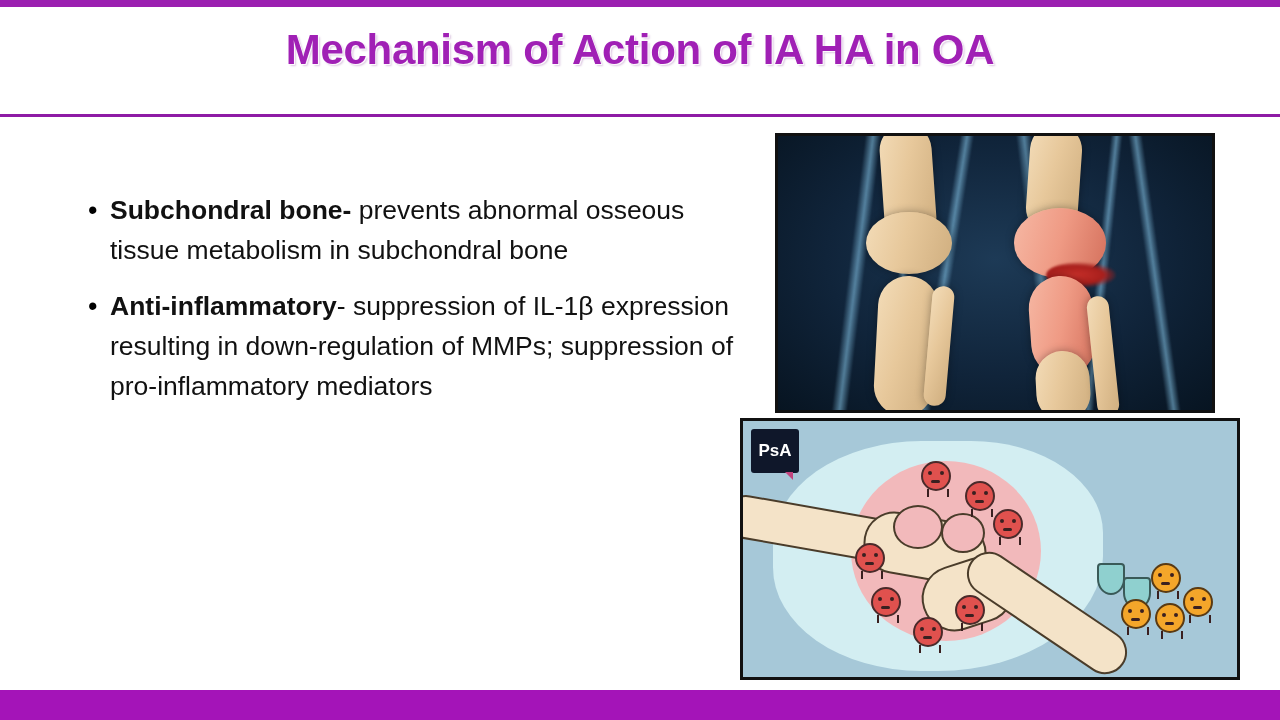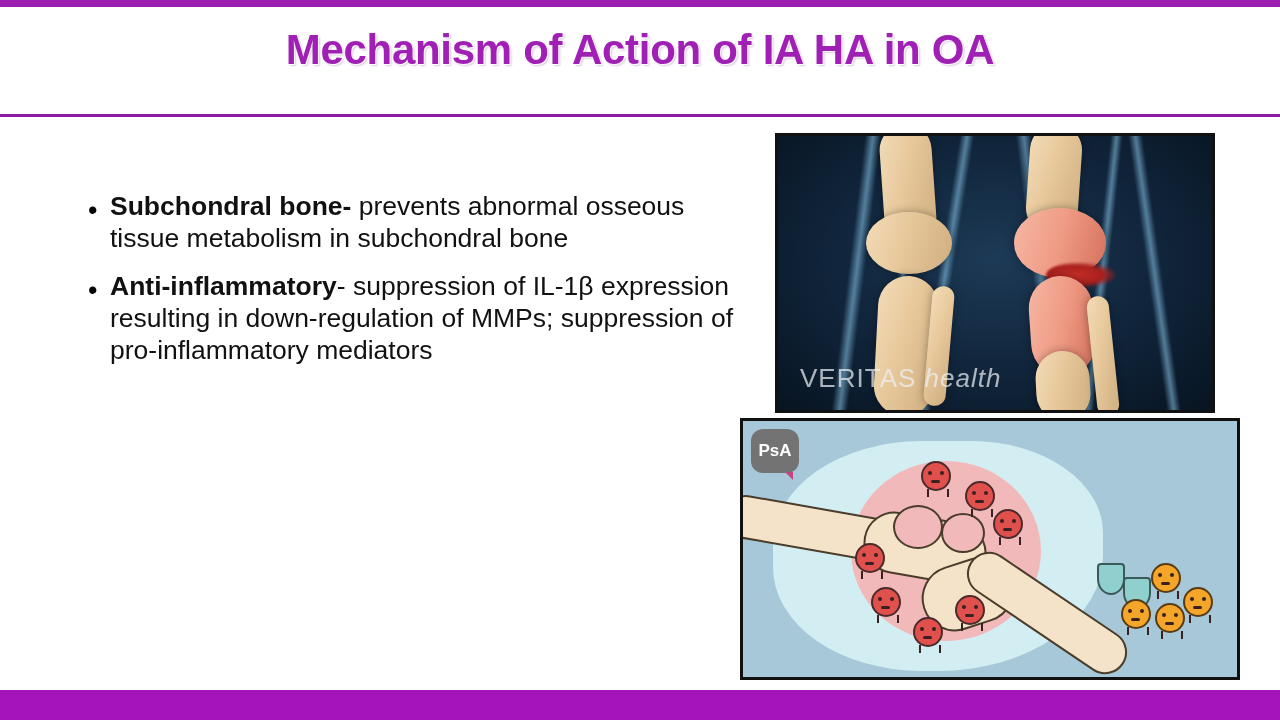--- a/index.html
+++ b/index.html
@@ -63,21 +63,21 @@
   .bullet-dot {
     flex: 0 0 auto;
     width: 22px;
     font-size: 27px;
     line-height: 40px;
     color: #000;
   }
   .bullet-text {
     flex: 1 1 auto;
     font-size: 26.5px;
-    line-height: 32px;
+    line-height: 40px;
     color: #111111;
     font-family: "Liberation Sans", sans-serif;
   }
   .bullet-text b {
     font-weight: bold;
   }
 
   
   .img-knee {
     position: absolute;
@@ -200,22 +200,22 @@
     position: absolute;
     width: 24px; height: 28px;
     background: #8fd0cf;
     border: 2px solid #3a5a58;
     border-radius: 4px 4px 50% 50%;
   }
   .psa-badge {
     position: absolute;
     left: 8px; top: 8px;
     width: 48px; height: 44px;
-    background: #737373;
-    border-radius: 12px;
+    background: #0f172a;
+    border-radius: 3px;
     color: #fff;
     font-size: 17px;
     font-weight: bold;
     display: flex;
     align-items: center;
     justify-content: center;
     font-family: "Liberation Sans", sans-serif;
   }
   .psa-badge::after {
     content: "";
@@ -264,21 +264,20 @@
     <div class="bone" style="left:98px; top:140px; width:60px; height:140px; transform:rotate(3deg);"></div>
     <div class="bone" style="left:150px; top:150px; width:22px; height:120px; transform:rotate(5deg);"></div>
 
     <div class="bone" style="left:250px; top:-12px; width:52px; height:110px; transform:rotate(4deg);"></div>
     <div class="bone-red" style="left:236px; top:72px; width:92px; height:70px; border-radius:50%;"></div>
     <div class="inflame" style="left:268px; top:126px; width:70px; height:26px;"></div>
     <div class="bone-red" style="left:252px; top:140px; width:64px; height:100px; transform:rotate(-4deg);"></div>
     <div class="bone" style="left:258px; top:215px; width:54px; height:70px; transform:rotate(-3deg);"></div>
     <div class="bone" style="left:314px; top:160px; width:22px; height:120px; transform:rotate(-6deg);"></div>
 
-    <div class="watermark"><span>VERITAS</span> <i>health</i></div>
   </div>
 </div>
 
 <div class="img-cartoon">
   <div class="cartoon-inner">
     <div class="c-bg-light"></div>
     <div class="c-fluid"></div>
     <div class="c-inflamed"></div>
 
     <div class="c-bone" style="left:-20px; top:88px; width:200px; height:40px; transform:rotate(10deg);"></div>

